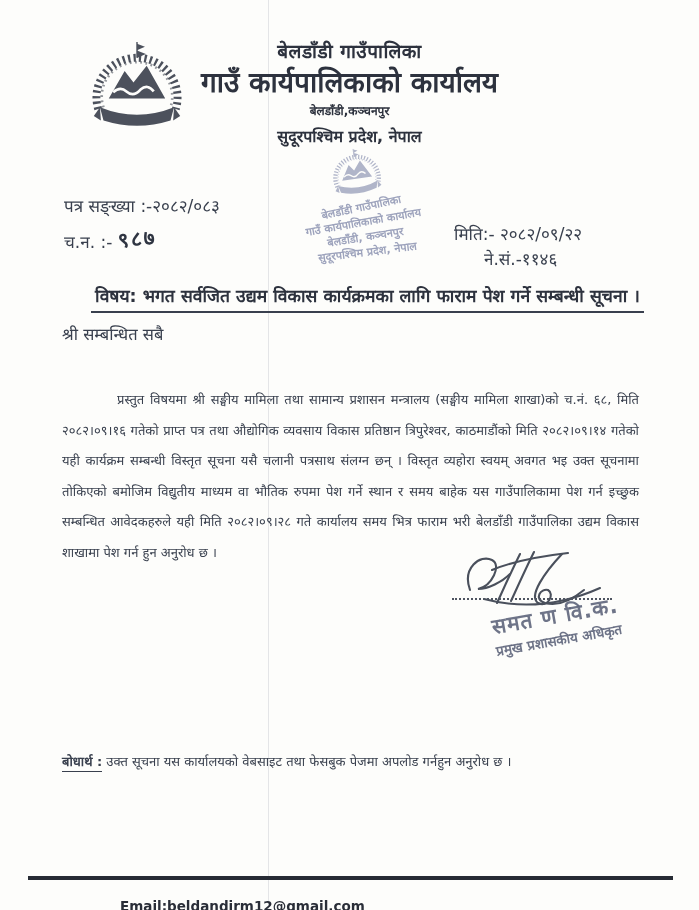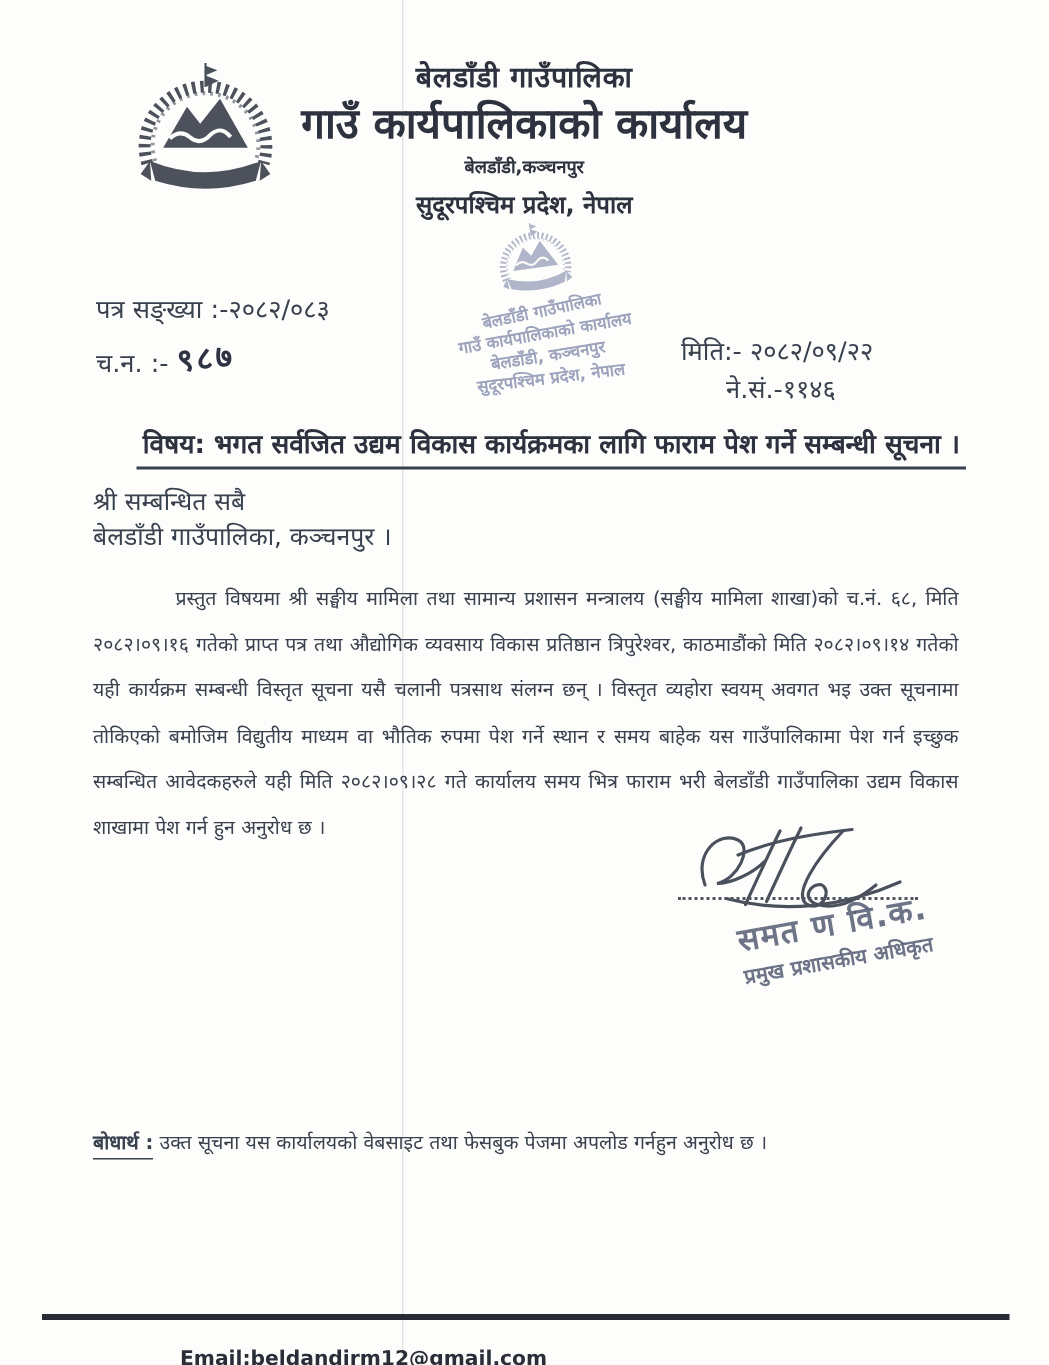--- a/index.html
+++ b/index.html
@@ -115,21 +115,20 @@
   <div class="meta m-chn"><span>च.न.   :-</span>
     <span class="hand">९८७</span></div>
   <div class="meta m-date"><span>मिति:-</span> <span>२०८२/०९/२२</span></div>
   <div class="meta m-nesam">ने.सं.-११४६</div>
 
   <div class="subject-row">
     <span>विषय: भगत सर्वजित उद्यम विकास कार्यक्रमका लागि फाराम पेश गर्ने सम्बन्धी  सूचना ।</span>
   </div>
 
   <div class="addr1">श्री सम्बन्धित सबै</div>
-  <div class="addr2">बेलडाँडी गाउँपालिका, कञ्चनपुर ।</div>
 
   <div class="body-par">प्रस्तुत विषयमा श्री सङ्घीय मामिला तथा सामान्य प्रशासन मन्त्रालय (सङ्घीय मामिला शाखा)को च.नं. ६८, मिति २०८२।०९।१६ गतेको प्राप्त पत्र तथा औद्योगिक व्यवसाय विकास प्रतिष्ठान त्रिपुरेश्वर, काठमाडौंको मिति २०८२।०९।१४ गतेको यही कार्यक्रम सम्बन्धी विस्तृत सूचना यसै चलानी पत्रसाथ संलग्न छन् । विस्तृत व्यहोरा स्वयम् अवगत भइ उक्त सूचनामा तोकिएको बमोजिम विद्युतीय माध्यम वा भौतिक रुपमा पेश गर्ने स्थान र समय बाहेक यस गाउँपालिकामा पेश गर्न इच्छुक सम्बन्धित आवेदकहरुले यही मिति २०८२।०९।२८ गते कार्यालय समय भित्र फाराम भरी बेलडाँडी गाउँपालिका उद्यम विकास शाखामा पेश गर्न हुन अनुरोध छ ।</div>
 
   <svg class="sig-svg" viewBox="0 0 190 62">
     <path d="M30,42 C22,20 40,6 52,12 C62,17 52,38 38,41 C48,41 62,34 70,26"></path>
     <path d="M80,6 C72,22 63,42 57,55"></path>
     <path d="M94,4 C86,20 77,40 71,53"></path>
     <path d="M52,22 C76,12 102,8 128,5"></path>
     <path d="M122,6 C105,24 88,48 98,55 C108,60 115,46 108,42 C101,40 93,51 105,55 C119,59 133,51 144,42"></path>
     <path d="M44,51 C82,61 122,57 160,40"></path>

